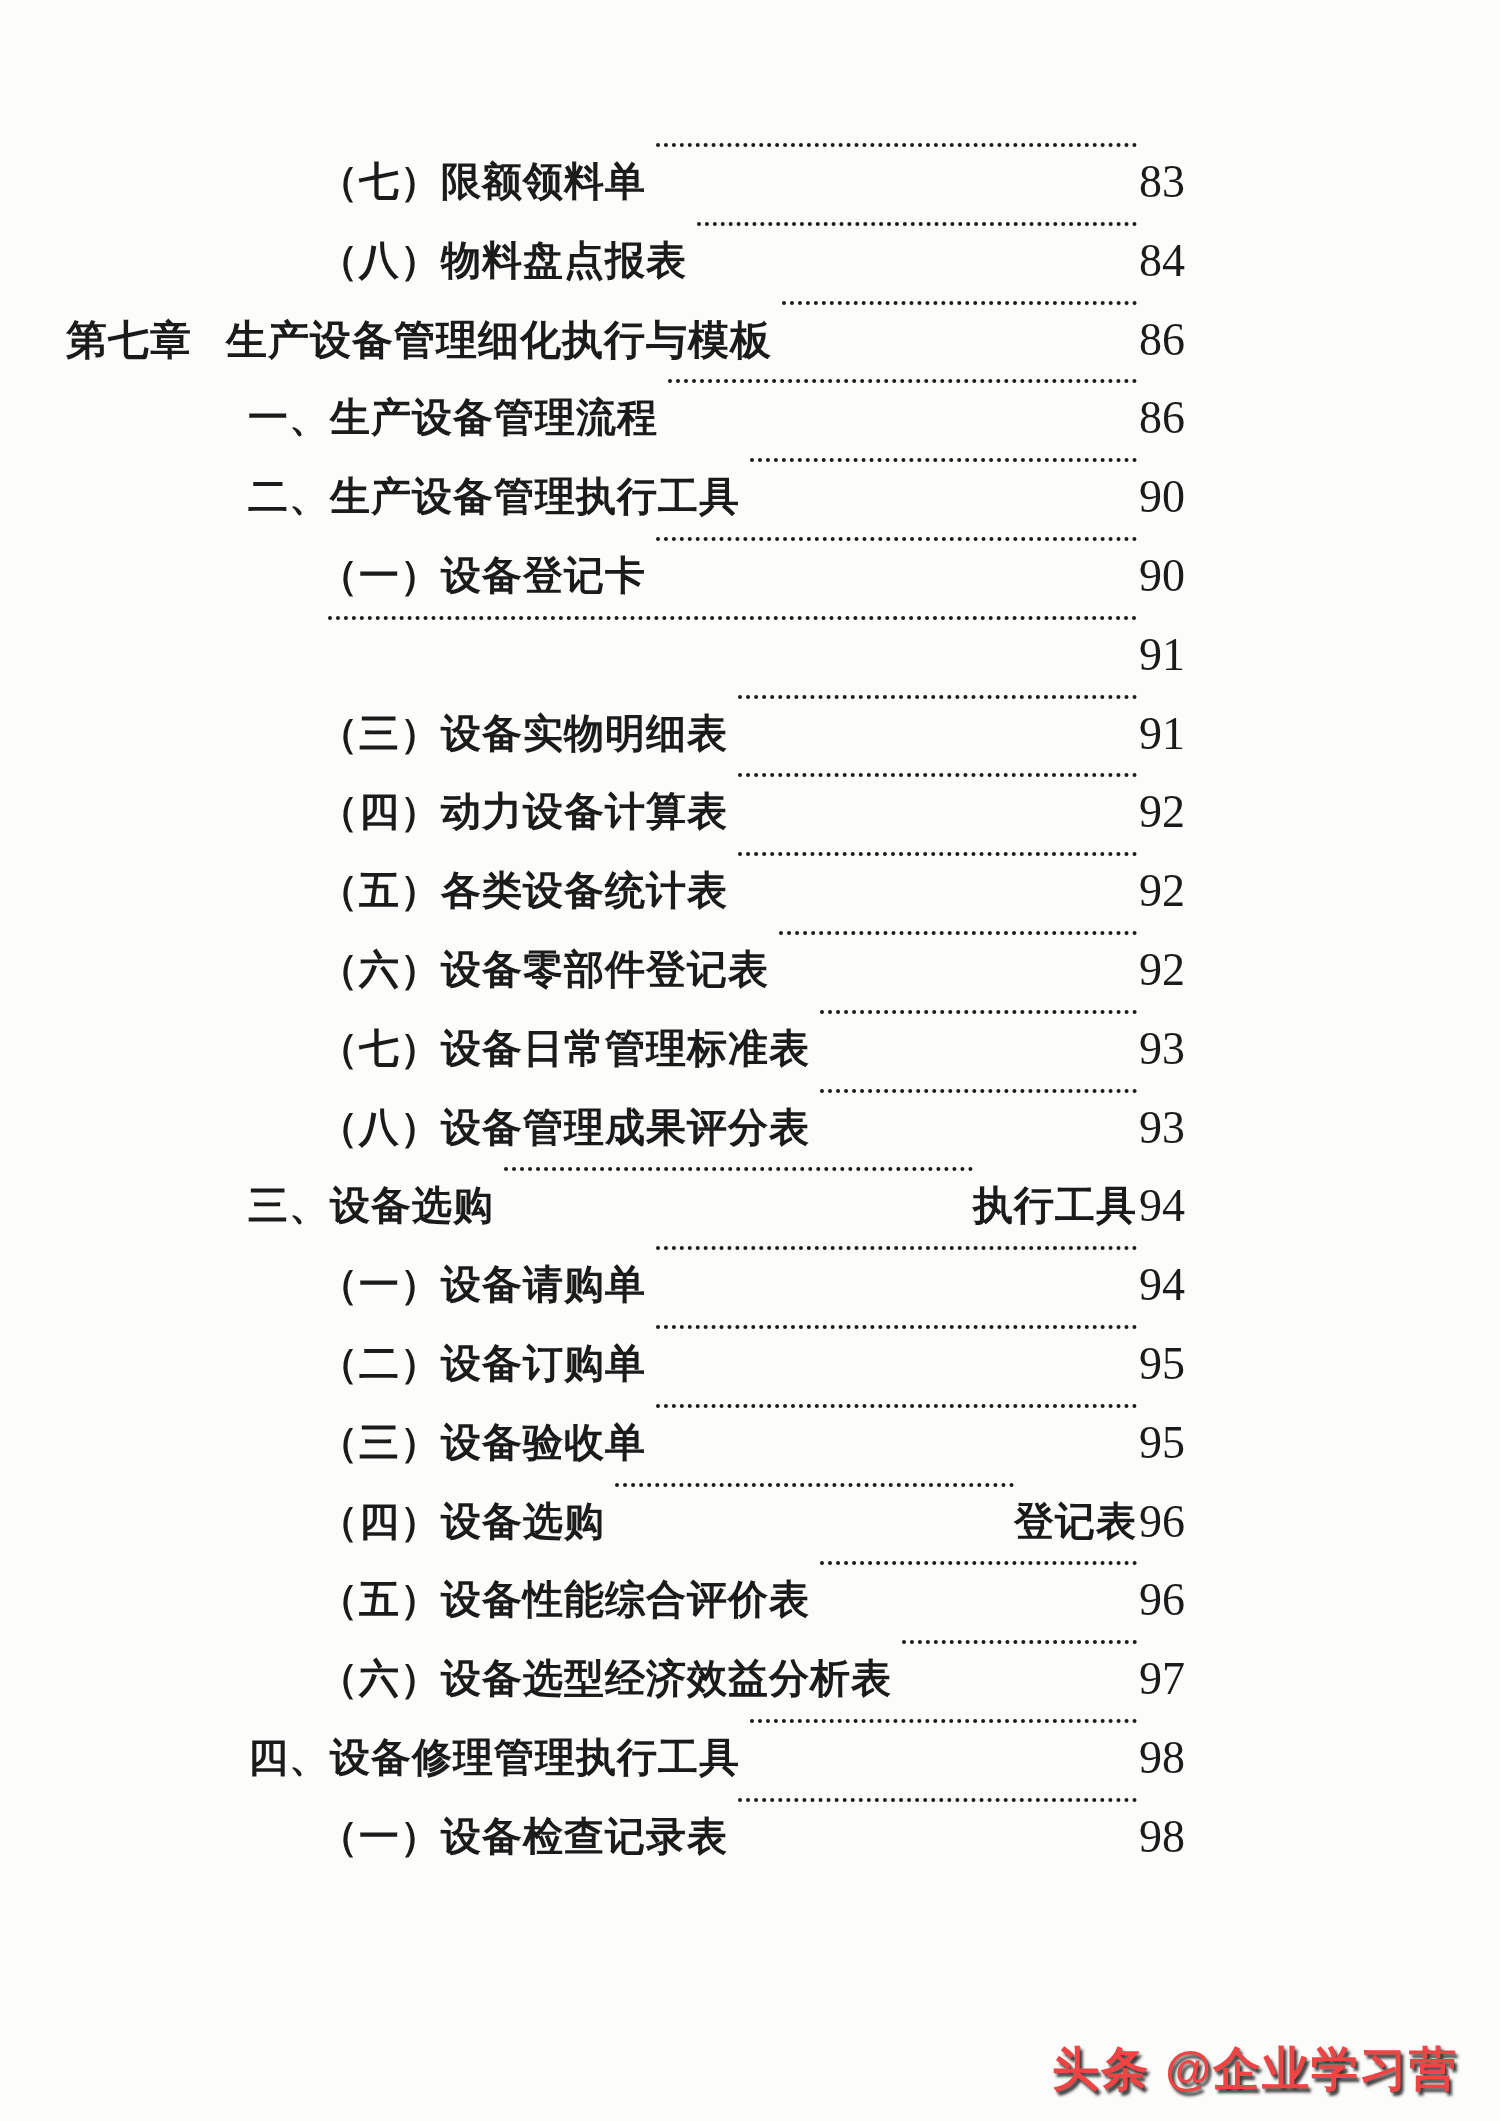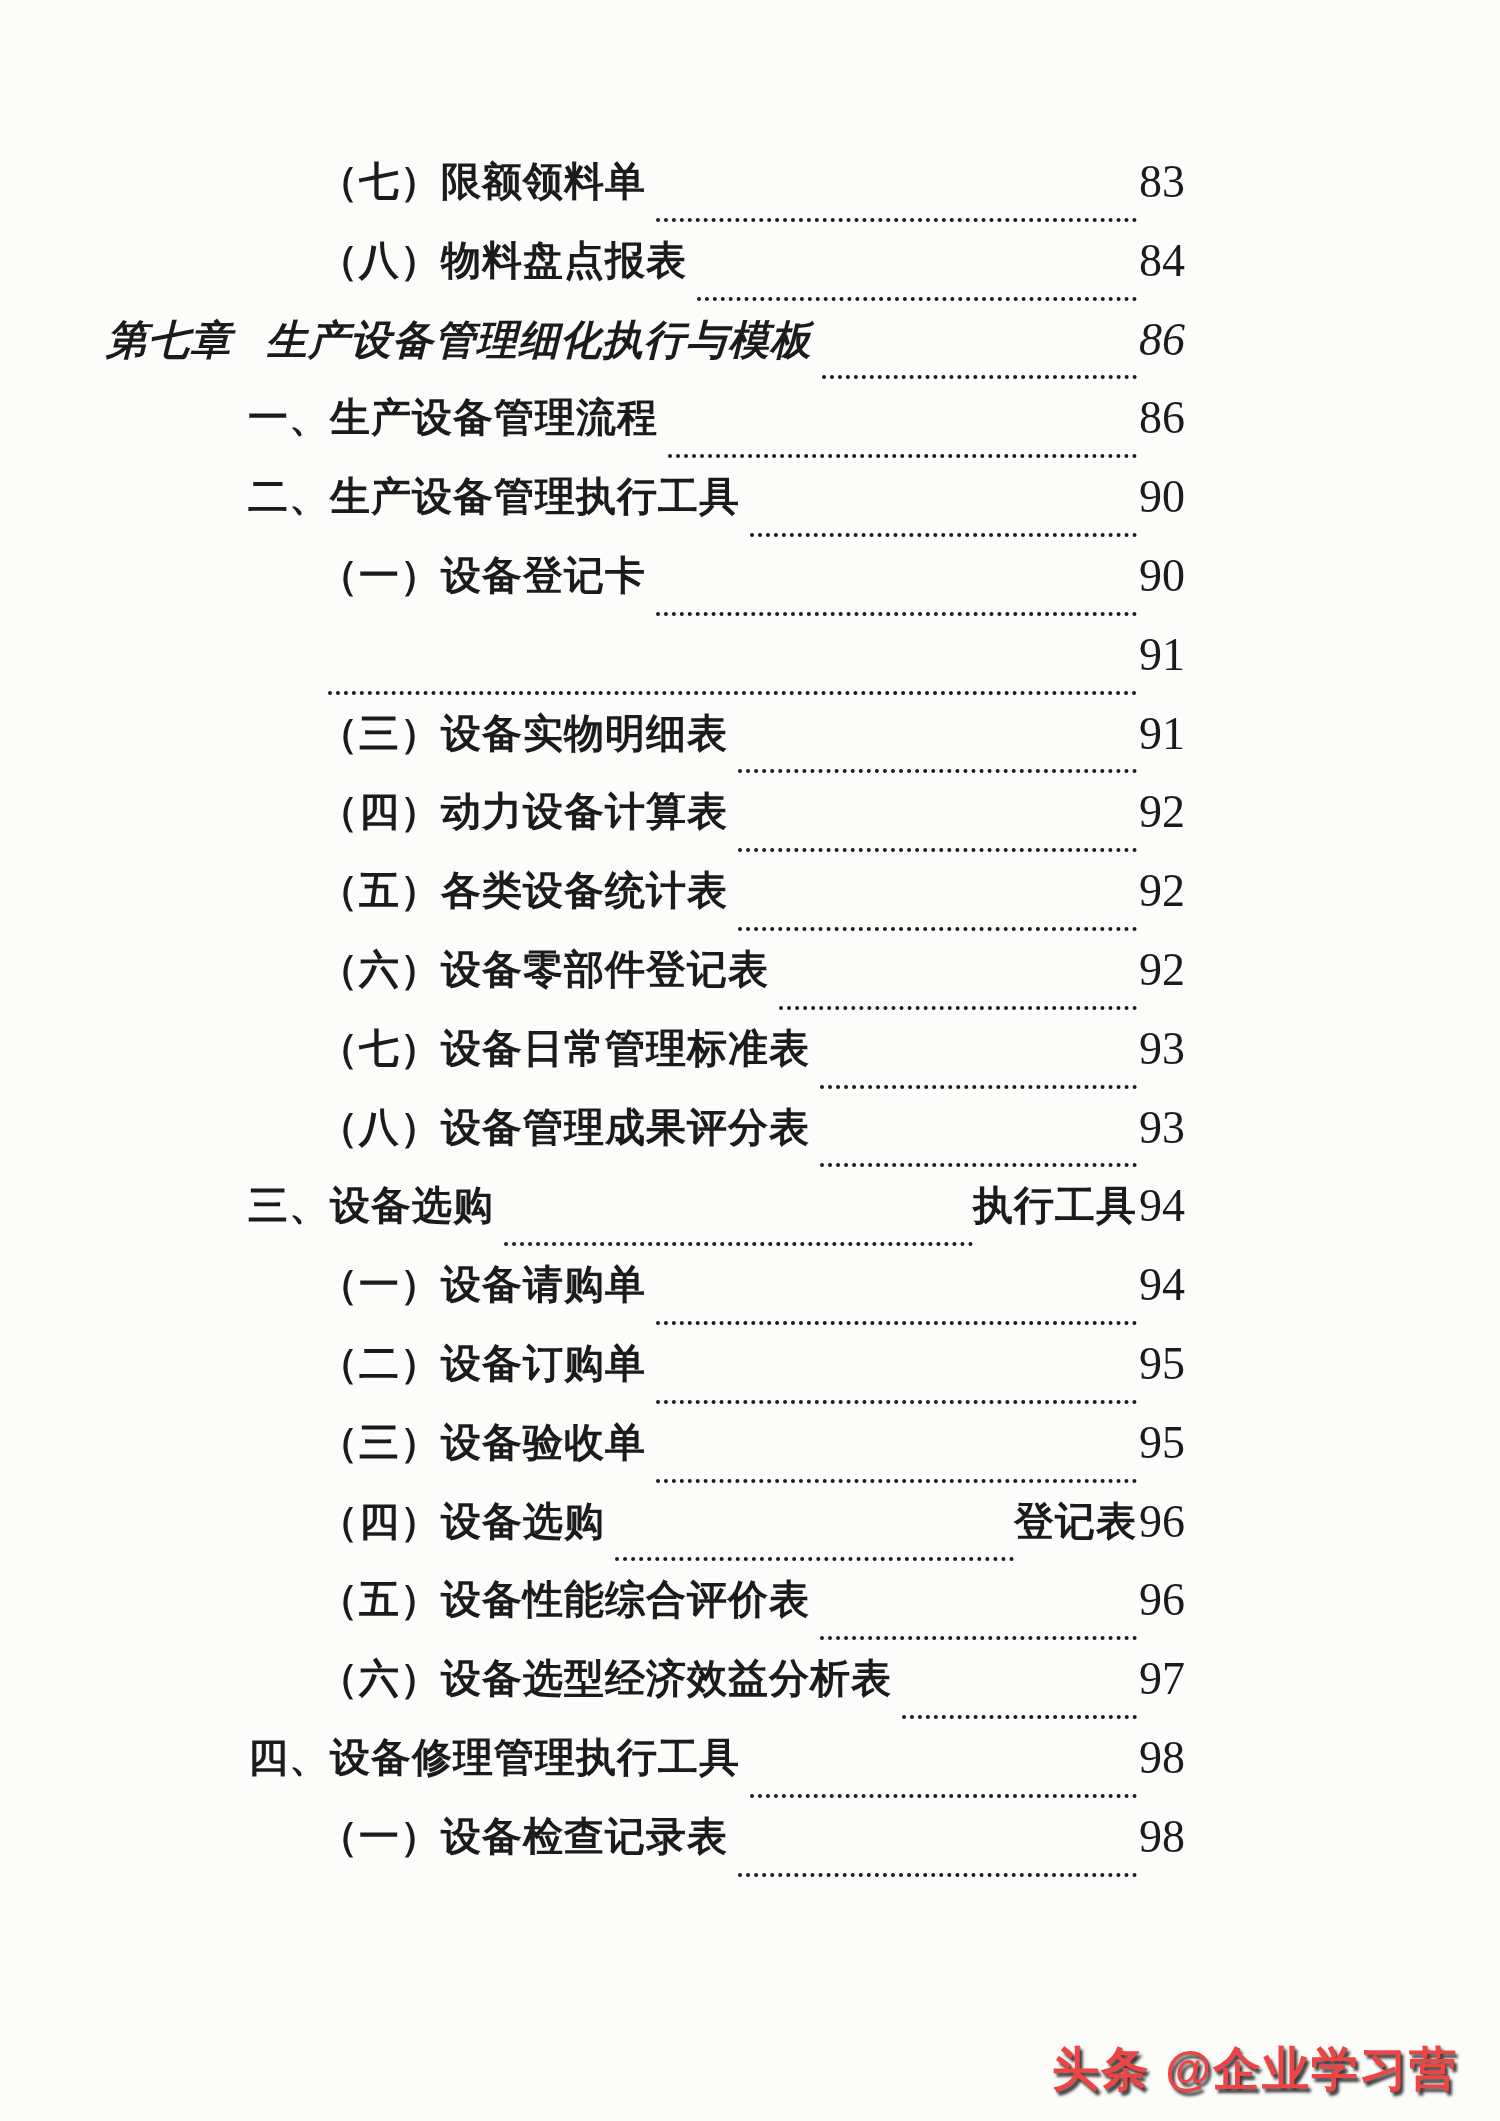--- a/index.html
+++ b/index.html
@@ -13,26 +13,26 @@
     position:absolute;inset:0;
     background:#fcfcfb;
     color:#1b1b1b;
   }
   .toc{
     --rowH:78.8px;
     padding:143px 315px 0 0;
   }
   .toc-row{
     display:flex;
-    align-items:flex-end;
+    align-items:flex-start;
     height:var(--rowH);
     line-height:var(--rowH);
     white-space:nowrap;
   }
-  .toc-row.chapter{padding-left:106px;font-style:italic;}
+  .toc-row.chapter{padding-left:66px;}
   .toc-row.section{padding-left:248px;}
   .toc-row.sub{padding-left:318px;}
   .lbl{
     font-weight:700;
     font-size:40px;
     letter-spacing:1px;
   }
   .chapter .lbl{font-size:41px;}
   .chap-no{margin-right:34px;}
   .dots{

